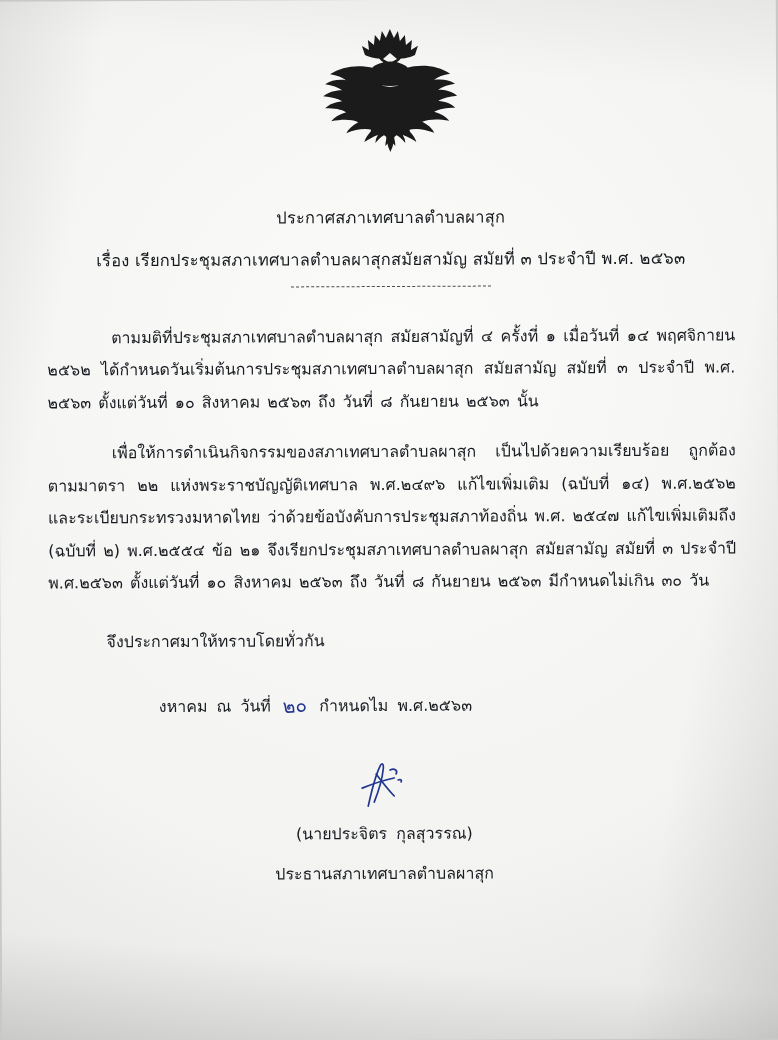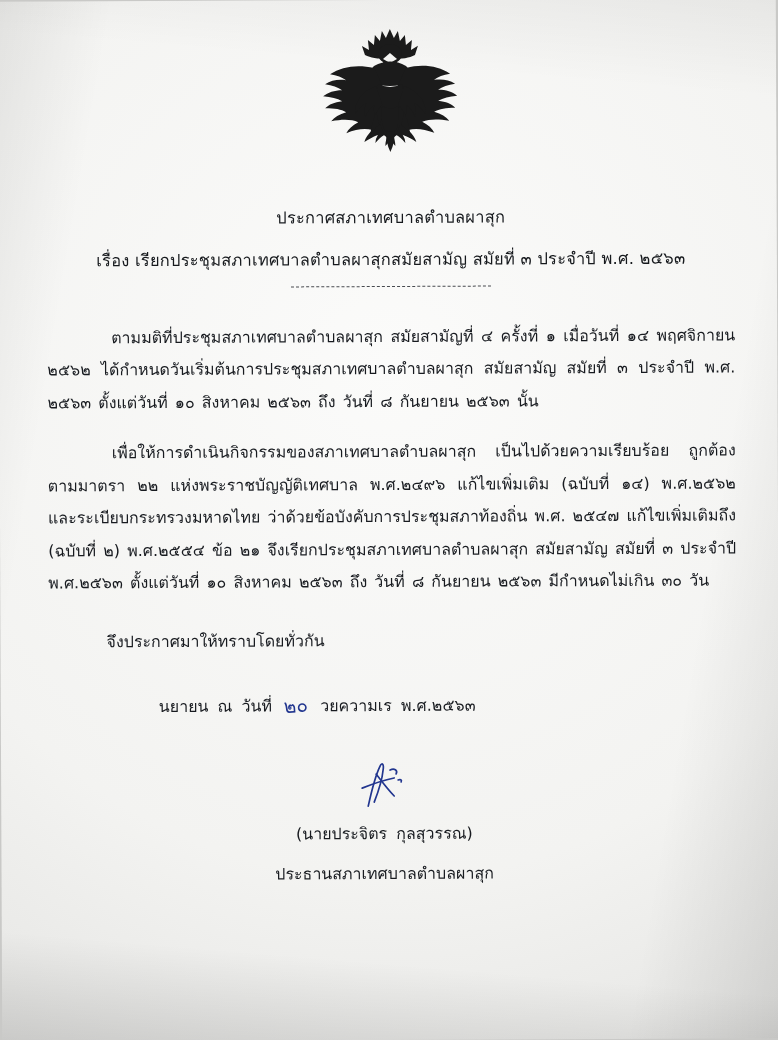--- a/index.html
+++ b/index.html
@@ -167,23 +167,23 @@
     <div class="doc-subject">เรื่อง  เรียกประชุมสภาเทศบาลตำบลผาสุกสมัยสามัญ  สมัยที่  ๓  ประจำปี  พ.ศ. ๒๕๖๓</div>
     <div class="rule"></div>
 
     <div class="body">
       <p class="para indent">ตามมติที่ประชุมสภาเทศบาลตำบลผาสุก  สมัยสามัญที่ ๔  ครั้งที่ ๑   เมื่อวันที่  ๑๔  พฤศจิกายน  ๒๕๖๒  ได้กำหนดวันเริ่มต้นการประชุมสภาเทศบาลตำบลผาสุก  สมัยสามัญ  สมัยที่ ๓  ประจำปี  พ.ศ. ๒๕๖๓  ตั้งแต่วันที่  ๑๐  สิงหาคม  ๒๕๖๓  ถึง  วันที่  ๘  กันยายน   ๒๕๖๓  นั้น</p>
       <p class="para indent last">เพื่อให้การดำเนินกิจกรรมของสภาเทศบาลตำบลผาสุก  เป็นไปด้วยความเรียบร้อย  ถูกต้อง ตามมาตรา ๒๒  แห่งพระราชบัญญัติเทศบาล  พ.ศ.๒๔๙๖  แก้ไขเพิ่มเติม  (ฉบับที่ ๑๔)  พ.ศ.๒๕๖๒  และระเบียบกระทรวงมหาดไทย  ว่าด้วยข้อบังคับการประชุมสภาท้องถิ่น  พ.ศ. ๒๕๔๗  แก้ไขเพิ่มเติมถึง  (ฉบับที่ ๒)  พ.ศ.๒๕๕๔  ข้อ  ๒๑  จึงเรียกประชุมสภาเทศบาลตำบลผาสุก  สมัยสามัญ  สมัยที่ ๓ ประจำปี  พ.ศ.๒๕๖๓  ตั้งแต่วันที่  ๑๐  สิงหาคม  ๒๕๖๓  ถึง  วันที่  ๘  กันยายน  ๒๕๖๓  มีกำหนดไม่เกิน  ๓๐  วัน</p>
 
       <div class="notice">จึงประกาศมาให้ทราบโดยทั่วกัน</div>
 
       <div class="announce-line">
-        <span>นยายน  ณ  วันที่</span>
+        <span>งหาคม  ณ  วันที่</span>
         <span class="daynum">๒๐</span>
-        <span>วยความเร   พ.ศ.๒๕๖๓</span>
+        <span>กำหนดไม   พ.ศ.๒๕๖๓</span>
       </div>
 
       <div class="sig-block">
         <div class="sig-mark">
           <svg class="sig-svg" viewBox="0 0 120 58" aria-hidden="true">
             <g fill="none" stroke="#22368f" stroke-width="1.7" stroke-linecap="round">
               <path d="M44 48 C48 30 52 16 56 8 C58 4 60 6 59 12 C58 22 54 34 50 44"></path>
               <path d="M38 30 C48 26 60 22 70 20"></path>
               <path d="M52 16 C58 24 64 32 70 38"></path>
               <path d="M66 12 C70 10 74 12 72 16"></path>

